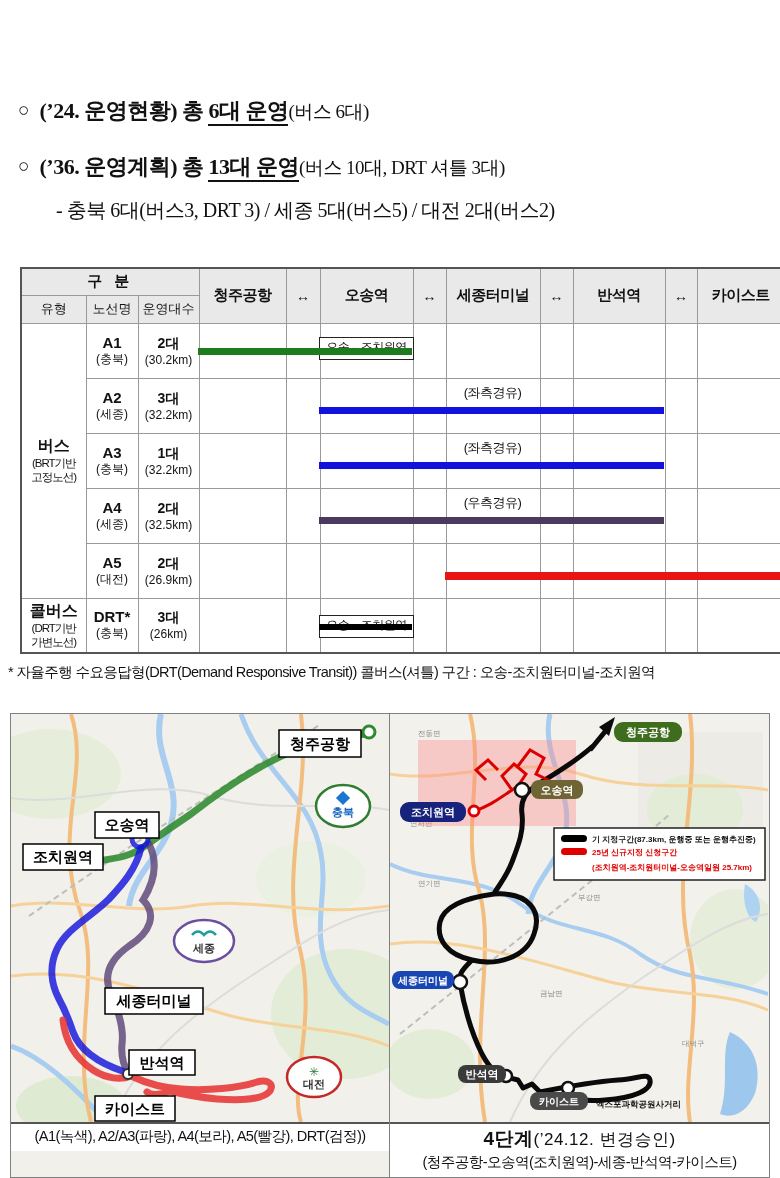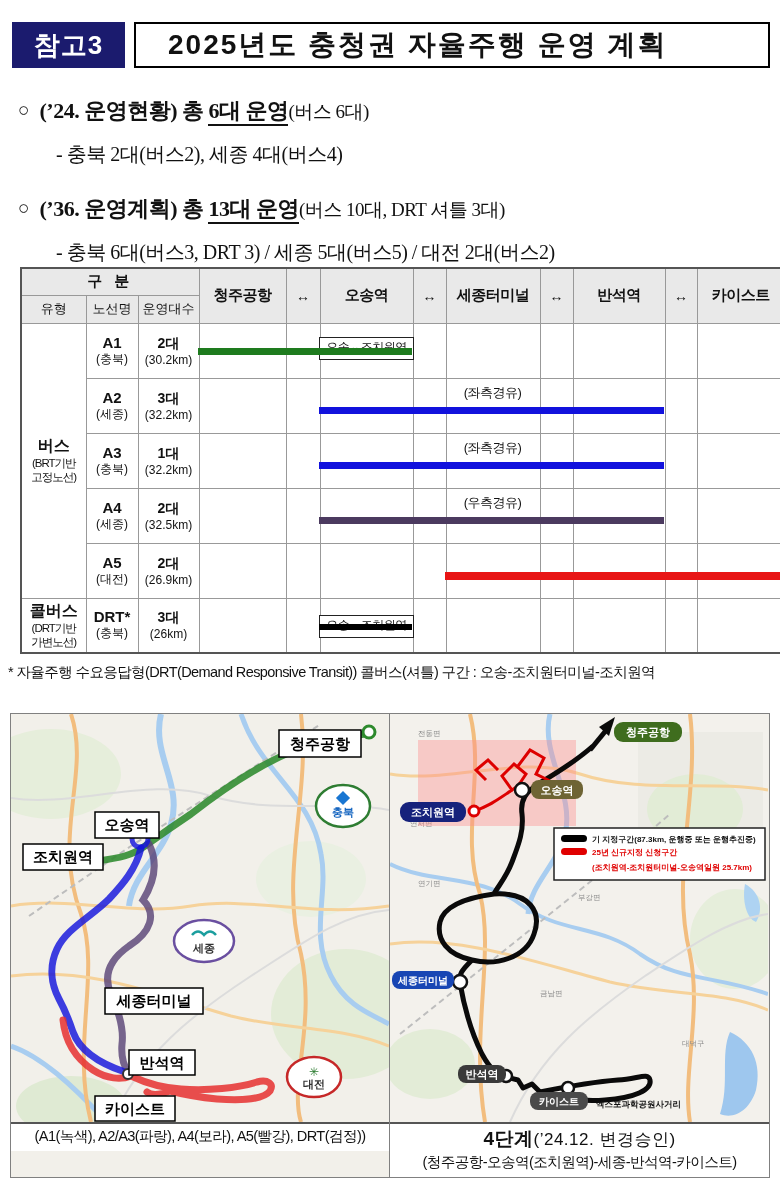--- a/index.html
+++ b/index.html
@@ -69,30 +69,25 @@
   .ptext{font:7.5px "Liberation Sans",sans-serif;fill:#8a8a8a;}
   .leg1{font:bold 8px "Liberation Sans",sans-serif;fill:#111;}
   .leg2{font:bold 8px "Liberation Sans",sans-serif;fill:#e00000;}
   .expo{font:bold 8.5px "Liberation Sans",sans-serif;fill:#111;}
 </style>
 </head>
 <body>
 
 <div class="page">
 
-  <div class="header">
-    <div class="ref-badge">참고3</div>
-    <div class="title-box">2025년도 충청권 자율주행 운영 계획</div>
-  </div>
 
   <div class="bullets">
     <div class="bullet">
       <span class="b-marker">○</span><span class="b-main">(’24. 운영현황) 총 </span><span class="b-em">6대 운영</span><span class="b-paren">(버스 6대)</span>
     </div>
-    <div class="bullet-sub">- 충북 2대(버스2), 세종 4대(버스4)</div>
     <div class="bullet bullet2">
       <span class="b-marker">○</span><span class="b-main">(’36. 운영계획) 총 </span><span class="b-em">13대 운영</span><span class="b-paren">(버스 10대, DRT 셔틀 3대)</span>
     </div>
     <div class="bullet-sub">- 충북 6대(버스3, DRT 3) / 세종 5대(버스5) / 대전 2대(버스2)</div>
   </div>
 
   <div class="tbl-wrap">
     <table class="sched">
       <colgroup>
         <col style="width:65px">

